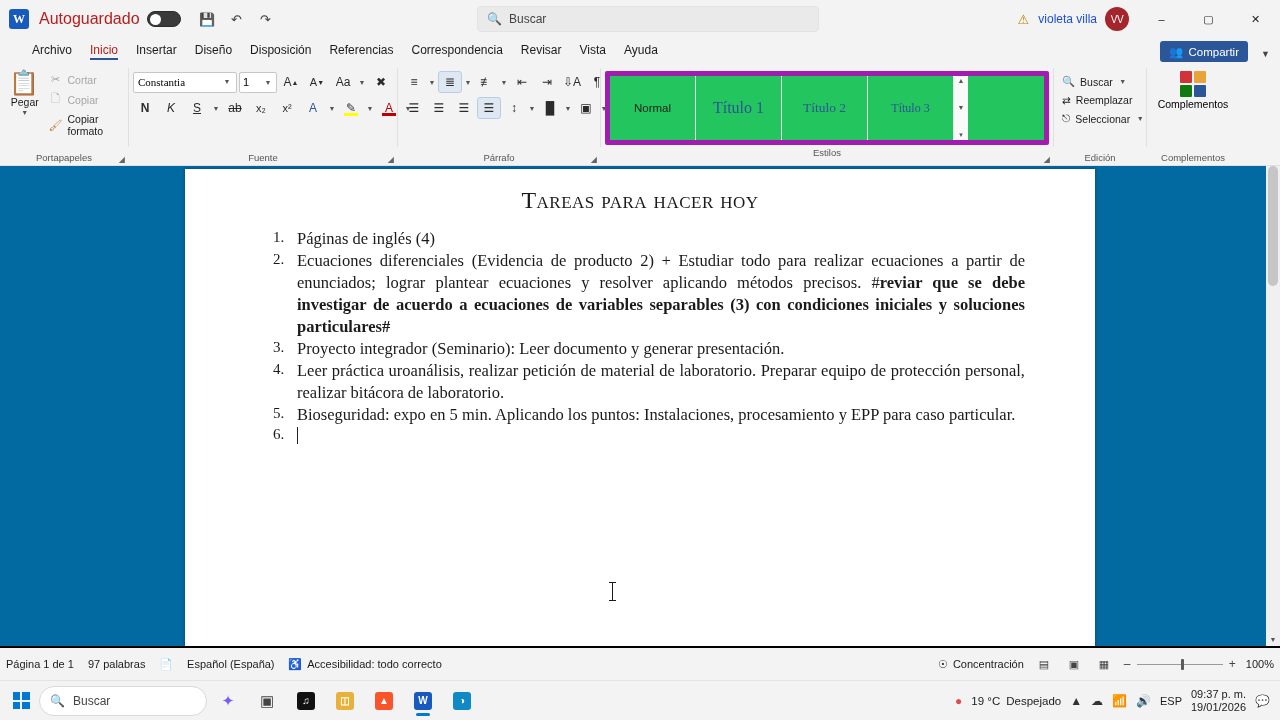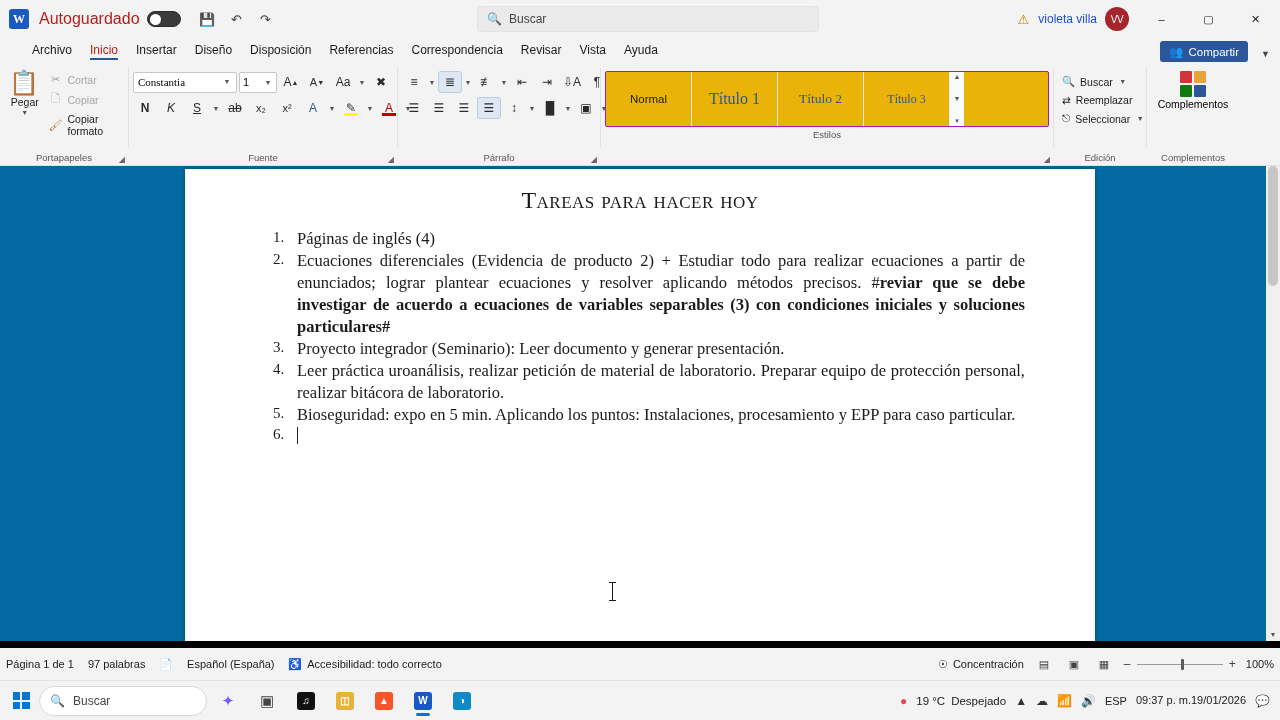--- a/index.html
+++ b/index.html
@@ -124,22 +124,22 @@
   }
   .cb.sm { font-size: 11px; }
   .cb .bar { position: absolute; bottom: 3px; left: 5px; right: 5px; height: 3px; }
   .caret { font-size: 7px; color: #555; width: 10px; text-align: center; }
 
   
   .pg-row { display: flex; align-items: center; gap: 1px; }
 
   
   .styles-gallery {
-    display: flex; align-items: stretch; border: 1px solid #a21caf; background: #eab308;
-    height: 56px; margin-top: 4px; border-radius: 2px;
+    display: flex; align-items: stretch; border: 5px solid #a21caf; background: #22c55e;
+    height: 74px; margin-top: 4px; border-radius: 2px;
   }
   .style-item {
     width: 86px; display: flex; align-items: center; justify-content: center; font-size: 11.5px;
     color: #1b1b1b; border-right: 1px solid #f0f0f0;
   }
   .style-item.h1 { font-size: 16px; color: #2f5496; font-family: "Liberation Serif", serif; }
   .style-item.h2 { font-size: 13.5px; color: #2f5496; font-family: "Liberation Serif", serif; }
   .style-item.h3 { font-size: 12px; color: #2f5496; font-family: "Liberation Serif", serif; }
   .style-scroll { width: 14px; display: flex; flex-direction: column; justify-content: space-between; align-items: center; padding: 1px 0; background: #fafafa; }
   .style-scroll div { font-size: 7px; color: #555; }
@@ -198,21 +198,21 @@
   .vscroll {
     position: absolute; right: 0; top: 0; bottom: 0; width: 14px; background: #f0f0f0;
   }
   .vscroll .thumb { position: absolute; top: 0; left: 2px; width: 10px; height: 120px; background: #c6c6c6; border-radius: 5px; }
   .vscroll .up, .vscroll .down { position: absolute; left: 0; width: 14px; height: 14px; font-size: 7px; color: #555; display: flex; align-items: center; justify-content: center; }
   .vscroll .up { top: 0; } .vscroll .down { bottom: 0; }
 
   
   .statusbar {
     height: 24px; background: #f3f3f3; display: flex; align-items: center; font-size: 11px;
-    color: #1b1b1b; padding: 16px 6px; gap: 14px; flex: none; border-top: 7px solid #000000;
+    color: #1b1b1b; padding: 16px 6px; gap: 14px; flex: none; border-top: 2px solid #000000;
   }
   .sb-item { display: flex; align-items: center; gap: 5px; white-space: nowrap; }
   .sb-right { margin-left: auto; display: flex; align-items: center; gap: 10px; }
   .viewbtn { width: 20px; height: 18px; display: flex; align-items: center; justify-content: center; font-size: 11px; color: #444; }
   .zoomslider { display: flex; align-items: center; gap: 6px; width: 112px; }
   .zline { flex: 1; height: 1px; background: #9a9a9a; position: relative; }
   .zline::after { content: ""; position: absolute; left: 52%; top: -5px; width: 3px; height: 11px; background: #5a5a5a; border-radius: 1px; }
   .zpm { font-size: 12px; color: #444; }
 
   
@@ -233,21 +233,21 @@
     width: 36px; height: 32px; display: flex; align-items: center; justify-content: center;
     position: relative; border-radius: 4px; font-size: 15px;
   }
   .tb-app.active::after {
     content: ""; position: absolute; bottom: 1px; left: 11px; width: 14px; height: 3px;
     background: #0078d4; border-radius: 2px;
   }
   .sq { width: 18px; height: 18px; border-radius: 3px; display: flex; align-items: center; justify-content: center; color: #fff; font-size: 10px; font-weight: bold; }
   .tray { margin-left: auto; display: flex; align-items: center; gap: 9px; font-size: 11px; color: #1b1b1b; padding-right: 4px; }
   .tray-ic { font-size: 12px; color: #333; }
-  .clock { display: flex; flex-direction: row; align-items: flex-end; font-size: 11px; line-height: 13px; }
+  .clock { display: flex; flex-direction: column; align-items: flex-end; font-size: 11px; line-height: 13px; }
   .weather { display: flex; align-items: center; gap: 6px; font-size: 11.5px; }
 </style>
 </head>
 <body>
 
 <div class="app">
 
   <div class="titlebar">
     <div class="word-logo">W</div>
     <div class="autosave">

